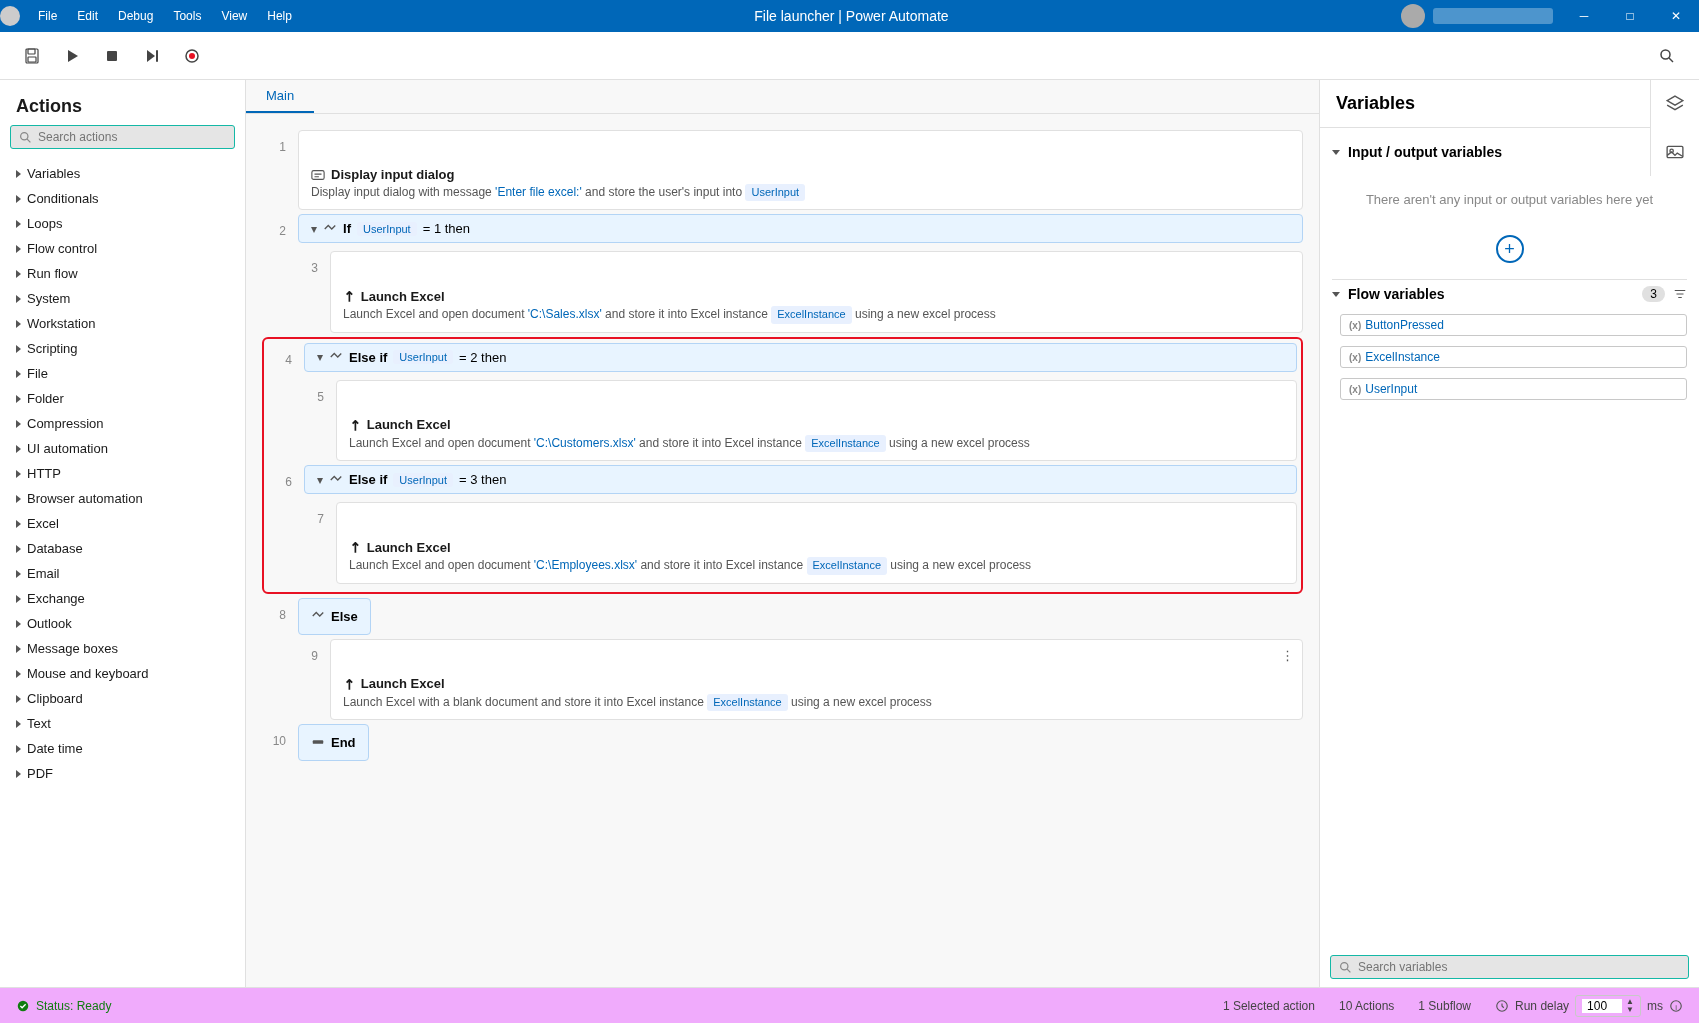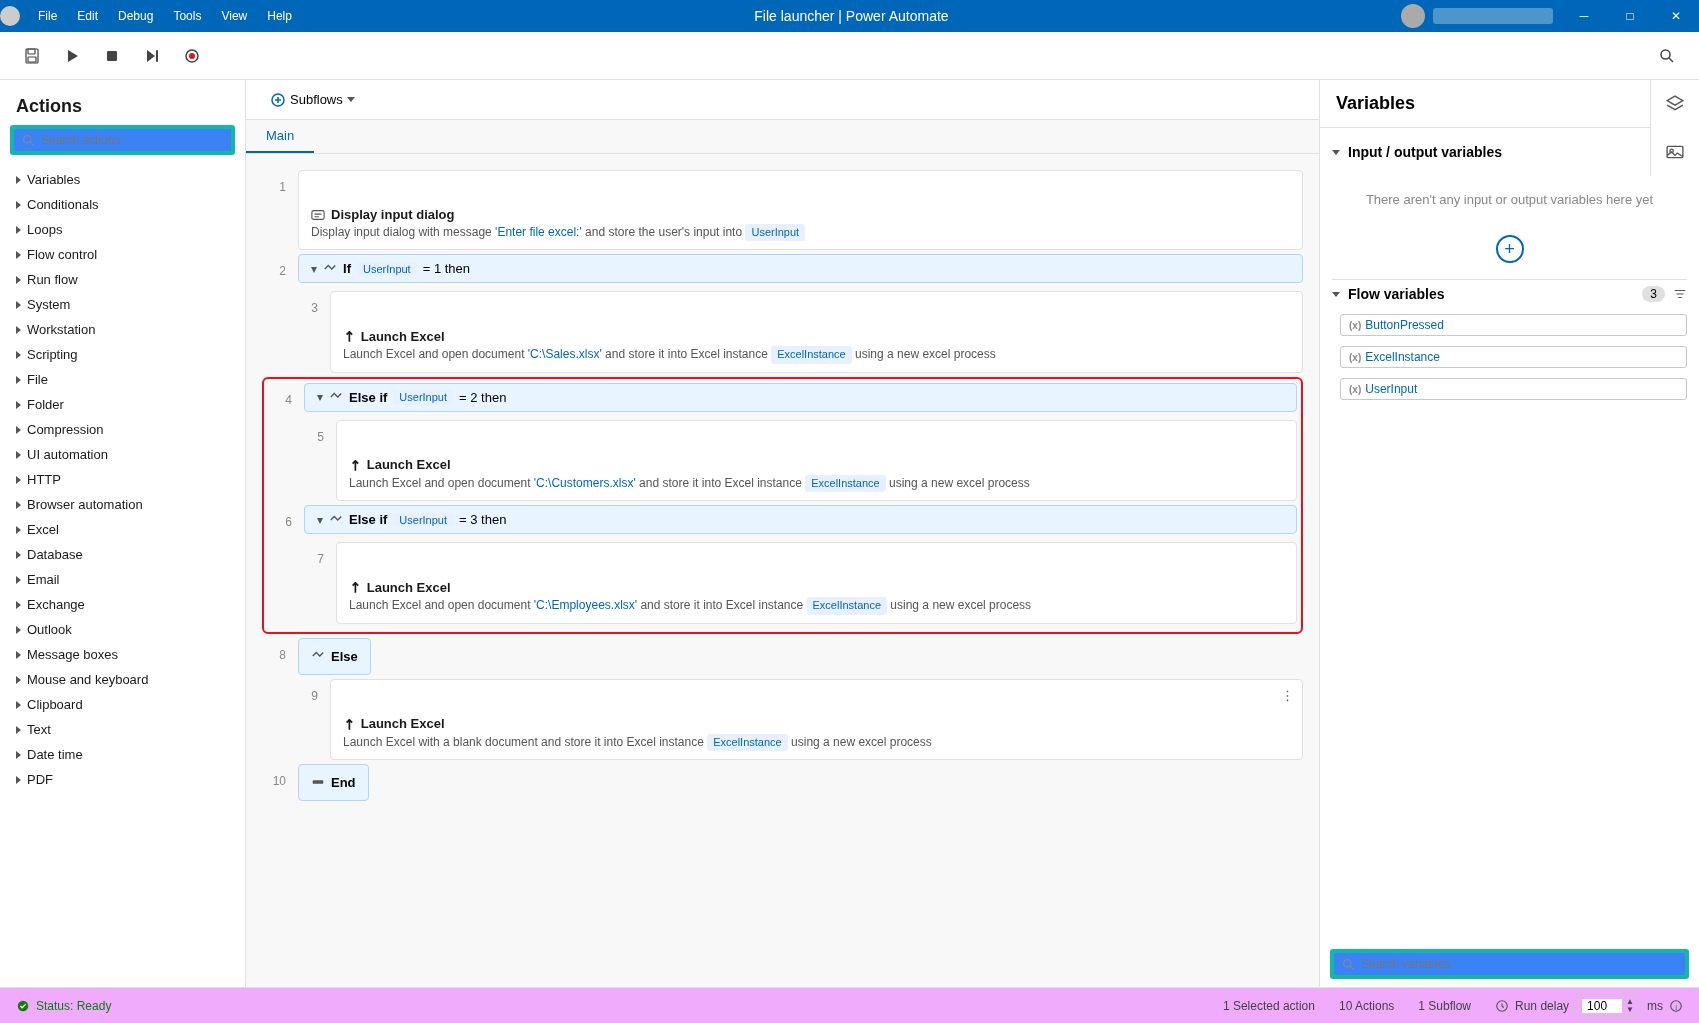--- a/index.html
+++ b/index.html
@@ -46,24 +46,24 @@
       border-right: 1px solid #e0e0e0;
       display: flex;
       flex-direction: column;
       overflow: hidden;
     }
     .panel-header { padding: 16px 16px 8px; font-size: 18px; font-weight: 600; color: #1a1a1a; }
     .search-box {
       margin: 0 10px 8px;
       display: flex;
       align-items: center;
-      border: 4px solid #14b8a6;
+      border: 1px solid #14b8a6;
       border-radius: 3px;
       padding: 4px 8px;
-      background: #3b82f6;
+      background: #e5e5e5;
       gap: 6px;
     }
     .search-box input { border: none; outline: none; font-size: 12px; flex: 1; background: transparent; }
     .actions-list { flex: 1; overflow-y: auto; padding: 4px 0; }
     .action-item {
       display: flex;
       align-items: center;
       padding: 5px 16px;
       font-size: 13px;
       cursor: pointer;
@@ -433,30 +433,20 @@
             <span>Date time</span>
           </div>
         <div class="action-item">
             <span class="chevron-right"></span>
             <span>PDF</span>
           </div>
       </div>
     </div>
 
     <div class="flow-canvas">
-      <div class="subflows-bar">
-        <div class="subflows-btn">
-          <svg width="16" height="16" viewBox="0 0 16 16" fill="none">
-              <circle cx="8" cy="8" r="6" stroke="#0067b8" stroke-width="1.5"></circle>
-              <path d="M5 8h6M8 5v6" stroke="#0067b8" stroke-width="1.5"></path>
-            </svg>
-          <span>Subflows</span>
-          <span class="chevron-icon"></span>
-        </div>
-      </div>
       <div class="tab-bar">
         <div class="tab active">Main</div>
       </div>
       <div class="flow-content">
 
         <div class="flow-row">
           <div class="flow-num">1</div>
           <div class="flow-node">
             <div class="flow-node-title">
               <svg width="14" height="14" viewBox="0 0 16 16" fill="none">

